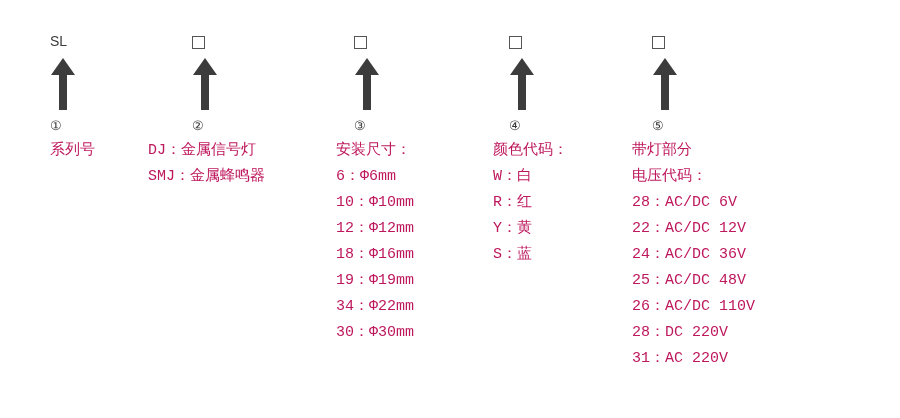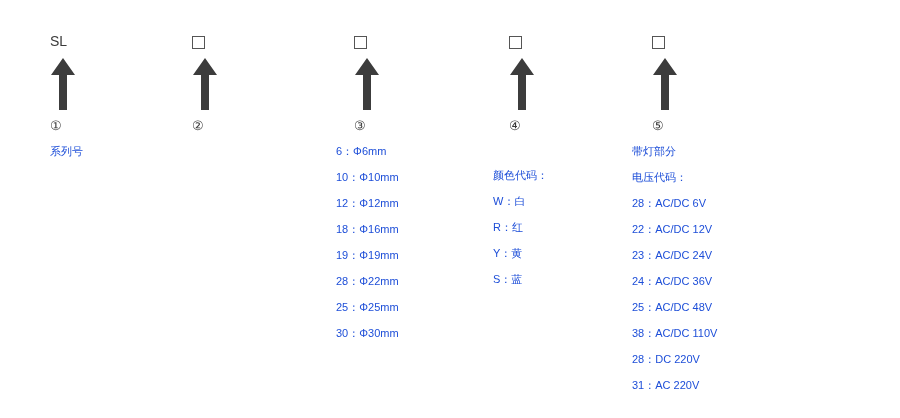--- a/index.html
+++ b/index.html
@@ -56,45 +56,46 @@
     font-size: 13px;
     color: #3a3a3a;
     height: 24px;
     line-height: 24px;
     padding-left: 3px;
   }
   .lines {
     padding-left: 2px;
   }
   .line {
-    font-size: 11px;
+    font-size: 15px;
     line-height: 26px;
-    color: #1d4ed8;
+    color: #be185d;
     white-space: nowrap;
+    font-family: Liberation Mono, monospace;
   }
   .c1 { left: 40px; }
   .c2 { left: 140px; }
   .c3 { left: 298px; }
   .c4 { left: 455px; }
   .c5 { left: 600px; }
 
   .c1 .col-head, .c1 .circ-num, .c1 .lines { padding-left: 10px; }
   .c1 .arrow { left: 10px; }
   .c2 .col-head { padding-left: 52px; }
   .c2 .circ-num { padding-left: 52px; }
   .c2 .arrow { left: 52px; }
   .c2 .lines { padding-left: 8px; }
   .c3 .col-head { padding-left: 56px; }
   .c3 .circ-num { padding-left: 56px; }
   .c3 .arrow { left: 56px; }
   .c3 .lines { padding-left: 38px; }
   .c4 .col-head { padding-left: 54px; }
   .c4 .circ-num { padding-left: 54px; }
   .c4 .arrow { left: 54px; }
-  .c4 .lines { padding-left: 38px; margin-top: 24px; }
+  .c4 .lines { padding-left: 38px; }
   .c5 .col-head { padding-left: 52px; }
   .c5 .circ-num { padding-left: 52px; }
   .c5 .arrow { left: 52px; }
   .c5 .lines { padding-left: 32px; }
 </style>
 </head>
 <body>
 
 <div class="diagram">
 
@@ -114,40 +115,44 @@
   <div class="column c2" style="top:30px;">
     <div class="col-head">
       <span class="box-glyph"></span>
     </div>
     <div class="arrow-wrap">
       <svg class="arrow" viewBox="0 0 26 52">
         <polygon points="13,0 25,17 17,17 17,52 9,52 9,17 1,17" fill="#3c3c3c"></polygon>
       </svg>
     </div>
     <div class="circ-num">②</div>
+    <div class="lines">
+      <div class="line">DJ：金属信号灯</div>
+      <div class="line">SMJ：金属蜂鸣器</div>
+    </div>
   </div>
 
   <div class="column c3" style="top:30px;">
     <div class="col-head">
       <span class="box-glyph"></span>
     </div>
     <div class="arrow-wrap">
       <svg class="arrow" viewBox="0 0 26 52">
         <polygon points="13,0 25,17 17,17 17,52 9,52 9,17 1,17" fill="#3c3c3c"></polygon>
       </svg>
     </div>
     <div class="circ-num">③</div>
     <div class="lines">
+      <div class="line">安装尺寸：</div>
       <div class="line">6：Φ6mm</div>
       <div class="line">10：Φ10mm</div>
       <div class="line">12：Φ12mm</div>
       <div class="line">18：Φ16mm</div>
       <div class="line">19：Φ19mm</div>
-      <div class="line">28：Φ22mm</div>
-      <div class="line">25：Φ25mm</div>
+      <div class="line">34：Φ22mm</div>
       <div class="line">30：Φ30mm</div>
     </div>
   </div>
 
   <div class="column c4" style="top:30px;">
     <div class="col-head">
       <span class="box-glyph"></span>
     </div>
     <div class="arrow-wrap">
       <svg class="arrow" viewBox="0 0 26 52">
@@ -172,22 +177,21 @@
       <svg class="arrow" viewBox="0 0 26 52">
         <polygon points="13,0 25,17 17,17 17,52 9,52 9,17 1,17" fill="#3c3c3c"></polygon>
       </svg>
     </div>
     <div class="circ-num">⑤</div>
     <div class="lines">
       <div class="line">带灯部分</div>
       <div class="line">电压代码：</div>
       <div class="line">28：AC/DC 6V</div>
       <div class="line">22：AC/DC 12V</div>
-      <div class="line">23：AC/DC 24V</div>
       <div class="line">24：AC/DC 36V</div>
       <div class="line">25：AC/DC 48V</div>
-      <div class="line">38：AC/DC 110V</div>
+      <div class="line">26：AC/DC 110V</div>
       <div class="line">28：DC 220V</div>
       <div class="line">31：AC 220V</div>
     </div>
   </div>
 
 </div>
 
 </body></html>

